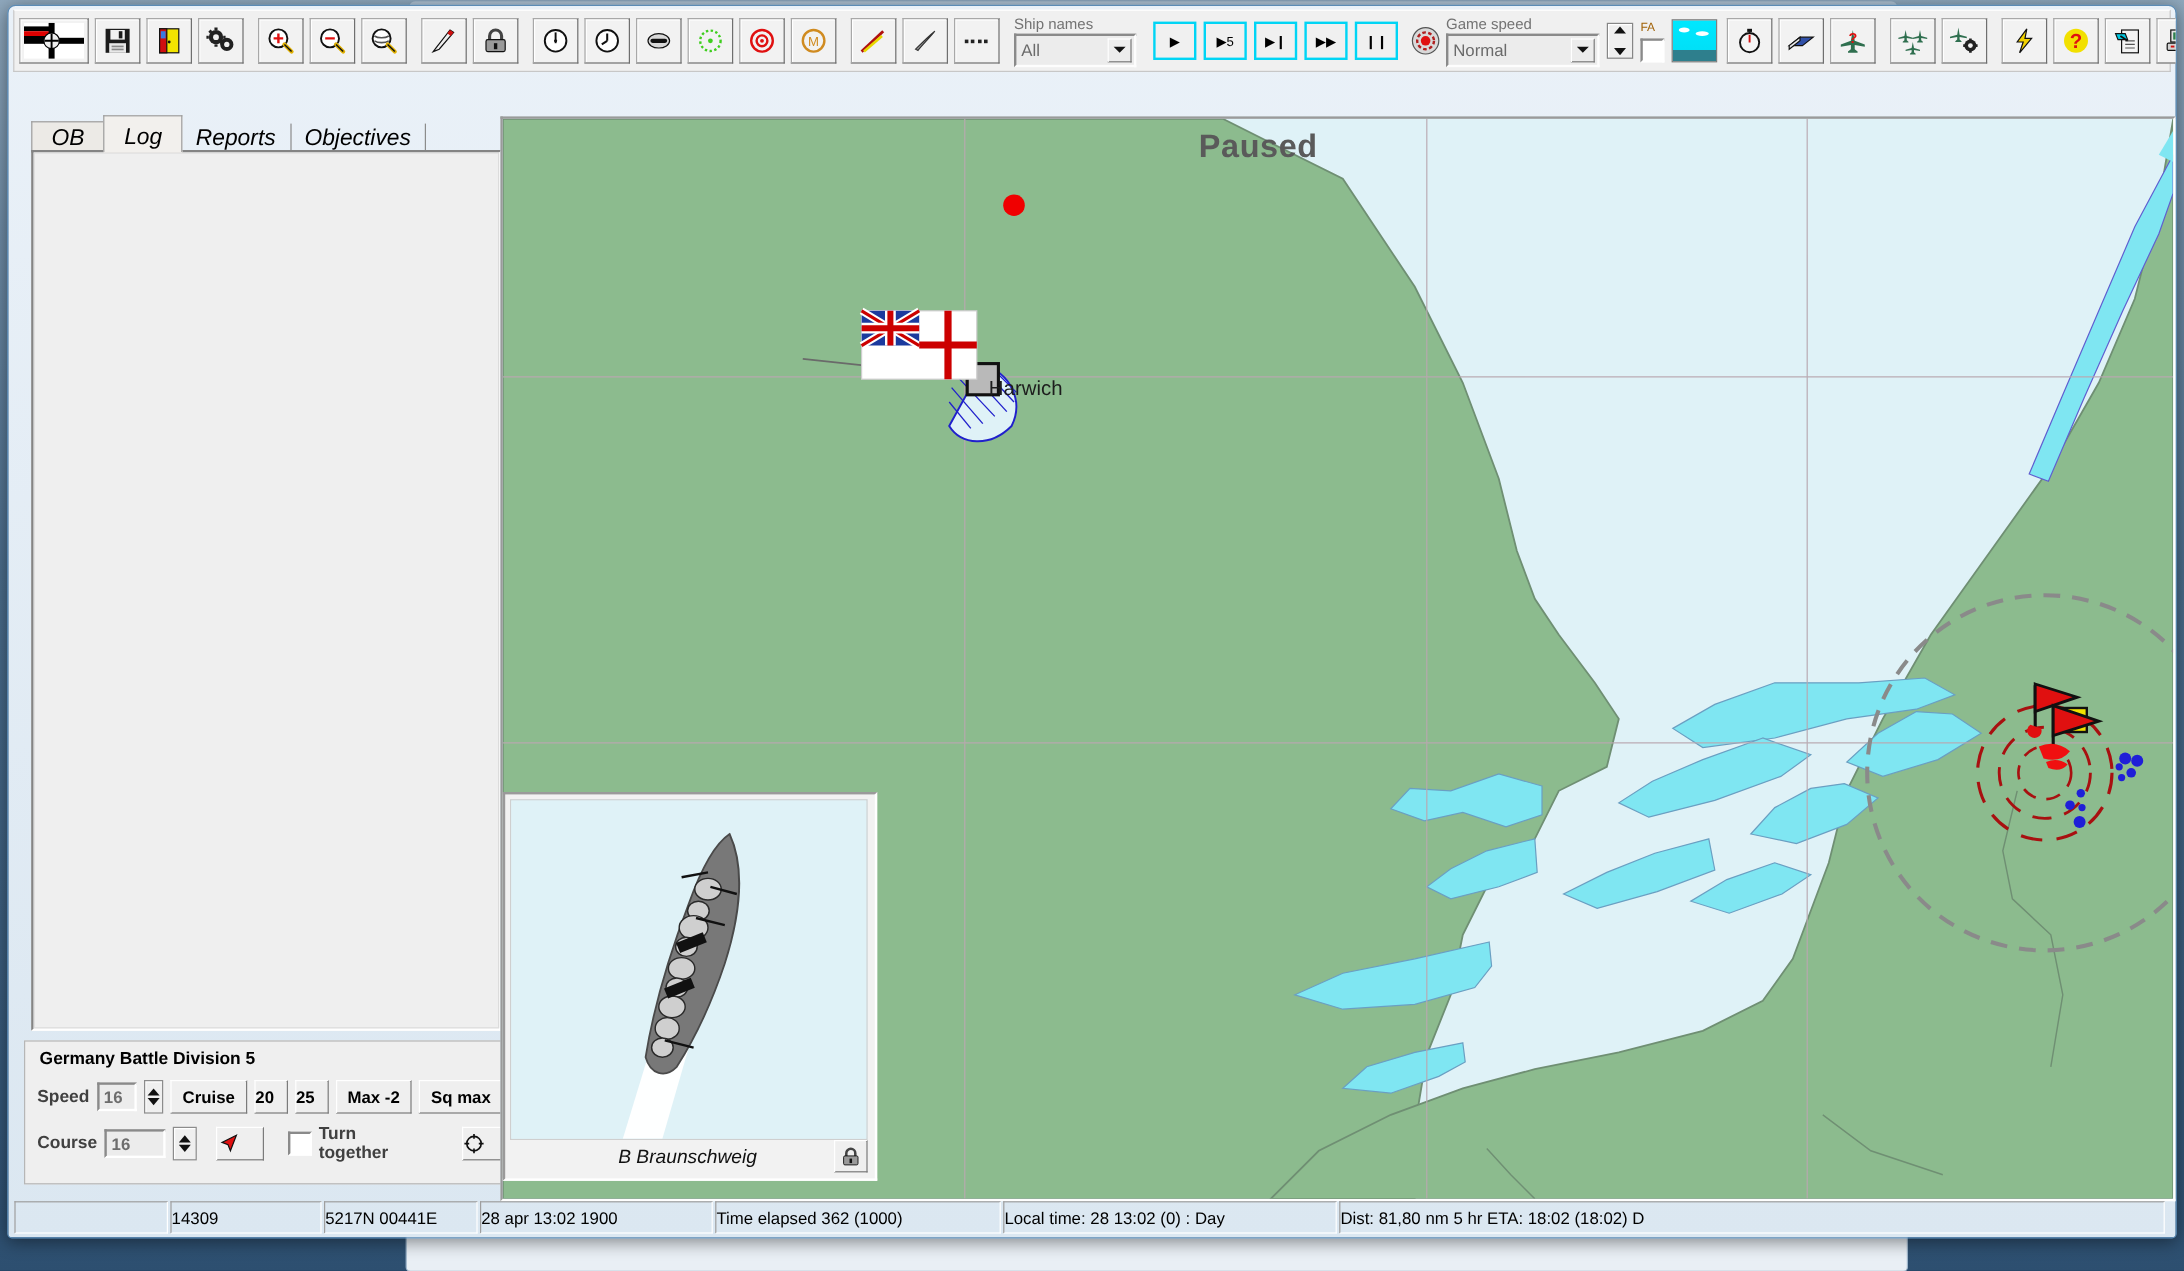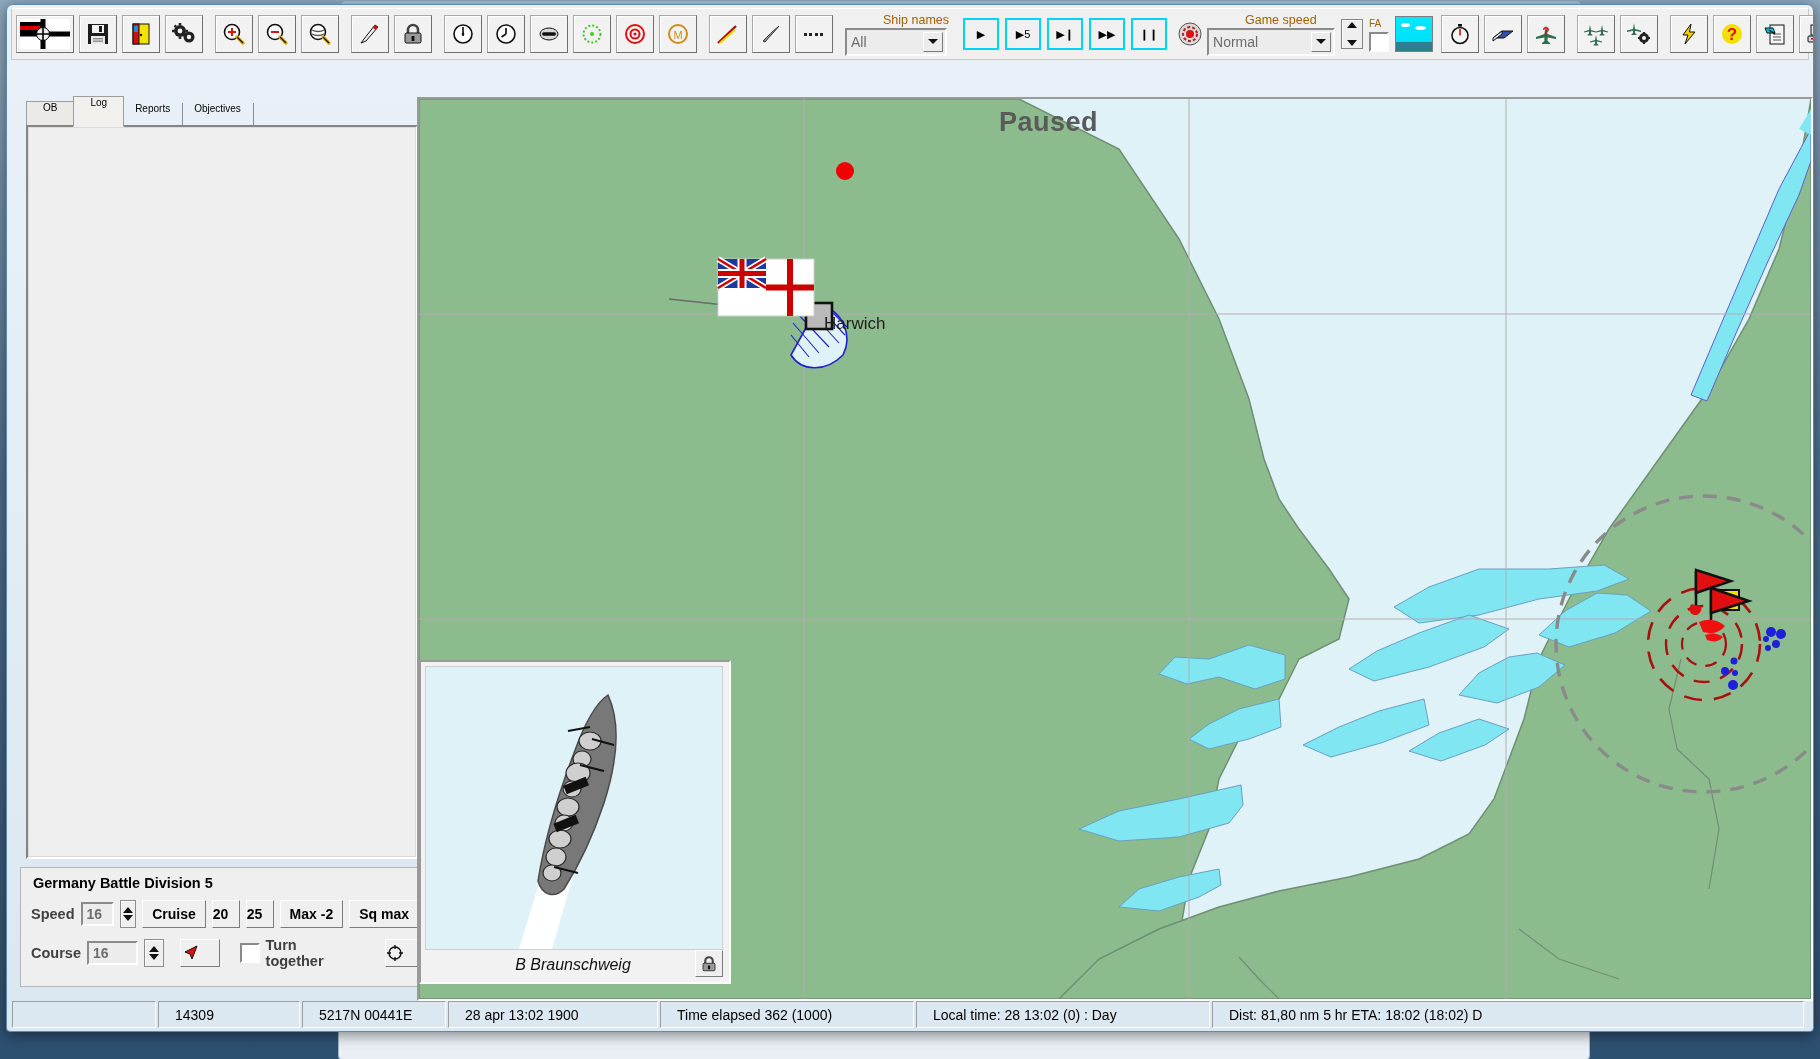--- a/index.html
+++ b/index.html
@@ -51,21 +51,21 @@
     display:flex;align-items:center;padding-left:4px;gap:0px;}
   .tbtn{width:36px;height:36px;margin-right:5px;
     background:#f2f2f2;border:1px solid #a8a8a8;border-right-color:#6f6f6f;border-bottom-color:#6f6f6f;
     box-shadow:inset 1px 1px 0 #ffffff;
     display:flex;align-items:center;justify-content:center;position:relative;flex:0 0 auto;}
   .tbtn.wide{width:56px;}
   .tbtn.sep{margin-right:12px;}
   .tbtn svg{display:block;}
 
   .fieldwrap{position:relative;flex:0 0 auto;margin-right:6px;}
-  .fieldwrap .cap{font-size:12.5px;color:#a16207;display:block;height:15px;line-height:15px;margin-left:38px;}
+  .fieldwrap .cap{font-size:12.5px;color:#737373;display:block;height:15px;line-height:15px;}
   .combo-box{width:98px;height:24px;border:2px solid;border-color:#8a8a8a #fdfdfd #fdfdfd #8a8a8a;
     background:#ececec;position:relative;display:flex;align-items:center;}
   .combo-box .val{font-size:14px;color:#6b6b6b;padding-left:4px;}
   .combo-box .arrow{position:absolute;right:2px;top:2px;width:18px;height:18px;
     background:#ececec;border:1px solid;border-color:#fff #7a7a7a #7a7a7a #fff;
     display:flex;align-items:center;justify-content:center;}
   .combo-box .arrow i{width:0;height:0;border-left:5px solid transparent;border-right:5px solid transparent;border-top:5px solid #111;display:block;}
   .combo-box.wide{width:124px;}
 
   .playbtn{width:32px;height:28px;margin-right:6px;border:2px solid #00d5f5;background:#f0f0f0;
@@ -80,22 +80,22 @@
   .fa-wrap .t{font-size:10px;color:#a16207;line-height:14px;}
   .fa-wrap .cb{width:16px;height:16px;border:2px solid;border-color:#8a8a8a #fff #fff #8a8a8a;background:#fff;margin-top:1px;}
   .seabtn{width:36px;height:34px;border:1px solid #7e7e7e;flex:0 0 auto;margin-right:8px;
      background:linear-gradient(180deg,#00e8ff 0%,#00e0f7 72%,#2e7f8d 73%,#2e7f8d 100%);position:relative;}
   .seabtn:before{content:"";position:absolute;left:5px;top:6px;width:9px;height:4px;background:#fff;border-radius:50%;}
   .seabtn:after{content:"";position:absolute;left:19px;top:9px;width:11px;height:4px;background:#fff;border-radius:50%;}
 
   
   #leftpanel{position:absolute;left:5px;top:92px;width:400px;height:900px;}
   #tabstrip{height:30px;display:flex;align-items:flex-end;padding-left:14px;}
-  .tab{height:25px;padding:0 16px;font-size:10px;color:#000;display:flex;align-items:flex-start;
-     background:#eceae6;border:1px solid #9d9d9d;border-bottom:none;margin-right:-1px;}
+  .tab{height:25px;padding:0 16px;font-size:19px;color:#000;display:flex;align-items:flex-end;
+     background:#eceae6;border:1px solid #9d9d9d;border-bottom:none;margin-right:-1px;font-style:italic;}
   .tab.sel{height:29px;background:#f2f0ed;border-bottom:1px solid #f2f0ed;position:relative;z-index:3;}
   .tab.plain{border:none;background:transparent;border-right:1px solid #8c8c8c;padding:0 12px;height:24px;}
   #logbox{position:absolute;left:14px;top:28px;width:388px;height:730px;
      background:#efefef;border:2px solid;border-color:#848484 #ffffff #ffffff #848484;}
   #logbox .inner{position:absolute;inset:0;border:1px solid #dcdcdc;}
 
   #ctrlpanel{position:absolute;left:8px;top:770px;width:398px;height:118px;
      background:#efefef;border:1px solid #b6b6b6;font-weight:bold;}
   #ctrlpanel .ttl{font-size:14.5px;color:#000;padding:7px 0 0 12px;}
   .row{display:flex;align-items:center;padding-left:10px;margin-top:9px;gap:6px;}
@@ -128,21 +128,21 @@
      background:#f2f2f2;border:2px solid;border-color:#9a9a9a #fff #fff #9a9a9a;}
   #shipcanvas{position:absolute;left:4px;top:4px;width:296px;height:282px;background:#dff2f7;border:1px solid #cfcfcf;}
   #shipname{position:absolute;left:4px;bottom:3px;width:296px;height:28px;display:flex;align-items:center;justify-content:center;
      font-size:16px;color:#111;font-style:italic;}
   #shiplock{position:absolute;right:6px;bottom:5px;width:26px;height:25px;background:#efefef;
      border:1px solid;border-color:#fff #7b7b7b #7b7b7b #fff;display:flex;align-items:center;justify-content:center;}
 
   
   #statusbar{position:absolute;left:5px;bottom:3px;width:1794px;height:27px;display:flex;align-items:stretch;}
   .scell{border:1px solid;border-color:#9e9e9e #ffffff #ffffff #9e9e9e;background:transparent;
-     display:flex;align-items:center;padding-left:16px;font-size:14px;color:#000;margin-right:2px;}
+     display:flex;align-items:center;padding-left:0;font-size:14px;color:#000;margin-right:2px;}
 </style>
 </head>
 <body>
 
 <div id="desktop">
   <div id="bgwin"></div>
   <div id="bgwin2"></div>
 
   <div id="mainwin">
 

